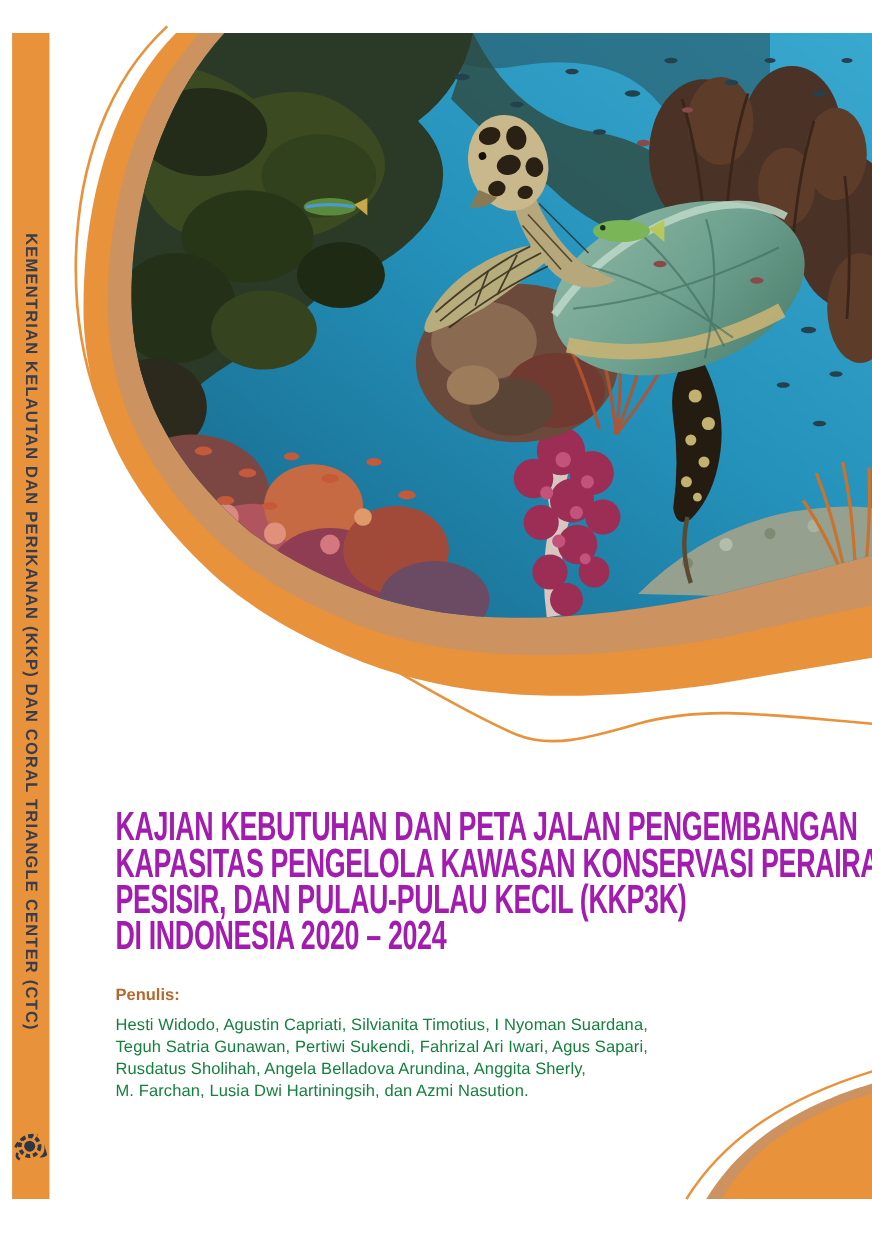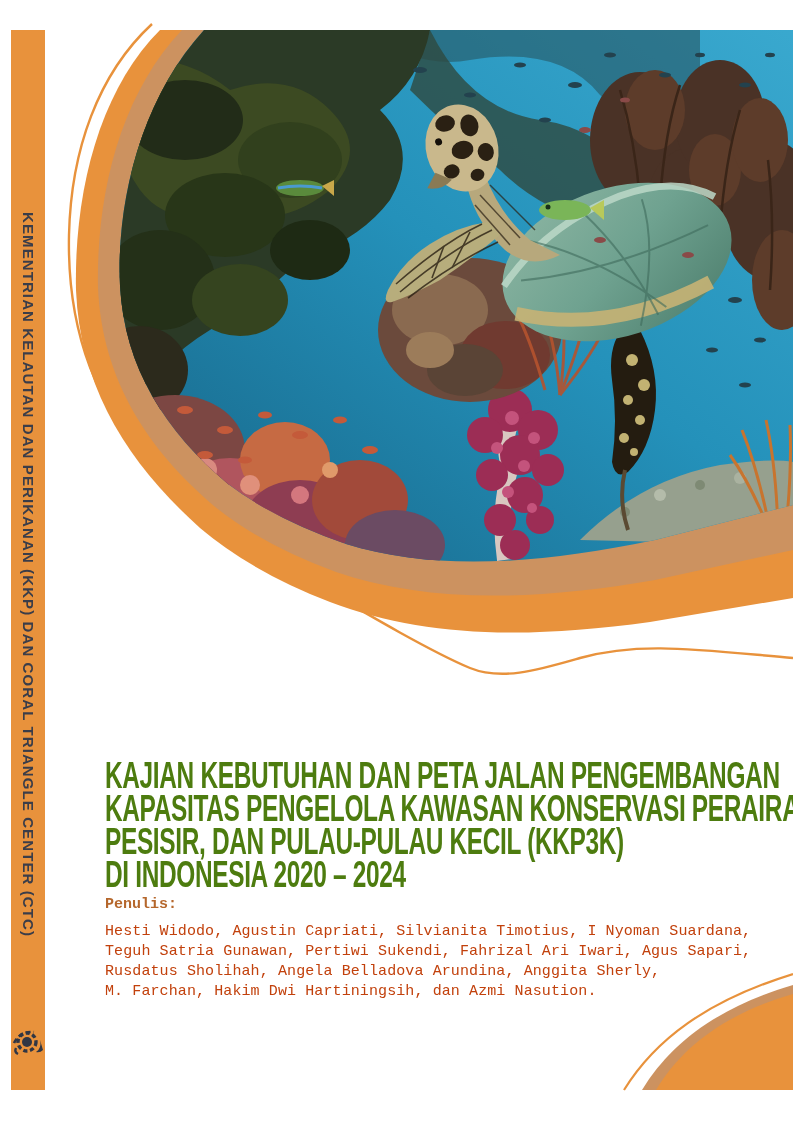--- a/index.html
+++ b/index.html
@@ -11,27 +11,27 @@
   .spine{position:absolute;left:11px;top:30px;width:34px;height:1060px;background:#E8923C;}
   .spine-text{position:absolute;top:182px;left:50%;transform:translateX(-50%);
       writing-mode:vertical-rl;white-space:nowrap;
       font-size:15px;font-weight:bold;letter-spacing:1.1px;color:#3A3D49;}
   .spine-logo{position:absolute;left:50%;transform:translateX(-50%);top:996px;width:32px;height:30px;}
 
   
   .art{position:absolute;left:0;top:0;width:793px;height:1123px;}
 
   
-  .title-block{position:absolute;left:105px;top:735px;width:660px;color:#4d7c0f;margin-top:24px;}
+  .title-block{position:absolute;left:105px;top:735px;width:660px;color:#a21caf;}
   .title-line{font-weight:bold;font-size:37px;line-height:33px;letter-spacing:-0.5px;
       white-space:nowrap;transform:scaleX(0.66);transform-origin:0 50%;}
 
-  .authors-block{position:absolute;left:105px;top:896px;width:560px;font-family:Liberation Mono, monospace;}
+  .authors-block{position:absolute;left:105px;top:896px;width:560px;}
   .authors-label{font-weight:bold;font-size:15px;color:#B5672C;margin-bottom:9px;}
-  .author-line{font-size:15px;line-height:20px;color:#c2410c;white-space:nowrap;letter-spacing:0.1px;}
+  .author-line{font-size:15px;line-height:20px;color:#15803d;white-space:nowrap;letter-spacing:0.1px;}
 </style>
 </head>
 <body>
 
 <div class="page">
 
   <svg class="art" viewBox="0 0 793 1123" xmlns="http://www.w3.org/2000/svg">
     <defs>
       <linearGradient id="wtr" x1="0" y1="1" x2="1" y2="0">
         <stop offset="0" stop-color="#155e7f"></stop>
@@ -289,16 +289,16 @@
     <div class="title-line">KAPASITAS PENGELOLA KAWASAN KONSERVASI PERAIRAN,</div>
     <div class="title-line">PESISIR, DAN PULAU-PULAU KECIL (KKP3K)</div>
     <div class="title-line">DI INDONESIA 2020 – 2024</div>
   </div>
 
   <div class="authors-block">
     <div class="authors-label">Penulis:</div>
     <div class="author-line">Hesti Widodo, Agustin Capriati, Silvianita Timotius, I Nyoman Suardana,</div>
     <div class="author-line">Teguh Satria Gunawan, Pertiwi Sukendi, Fahrizal Ari Iwari, Agus Sapari,</div>
     <div class="author-line">Rusdatus Sholihah, Angela Belladova Arundina, Anggita Sherly,</div>
-    <div class="author-line">M. Farchan, Hakim Dwi Hartiningsih, dan Azmi Nasution.</div>
+    <div class="author-line">M. Farchan, Lusia Dwi Hartiningsih, dan Azmi Nasution.</div>
   </div>
 
 </div>
 
 </body></html>

